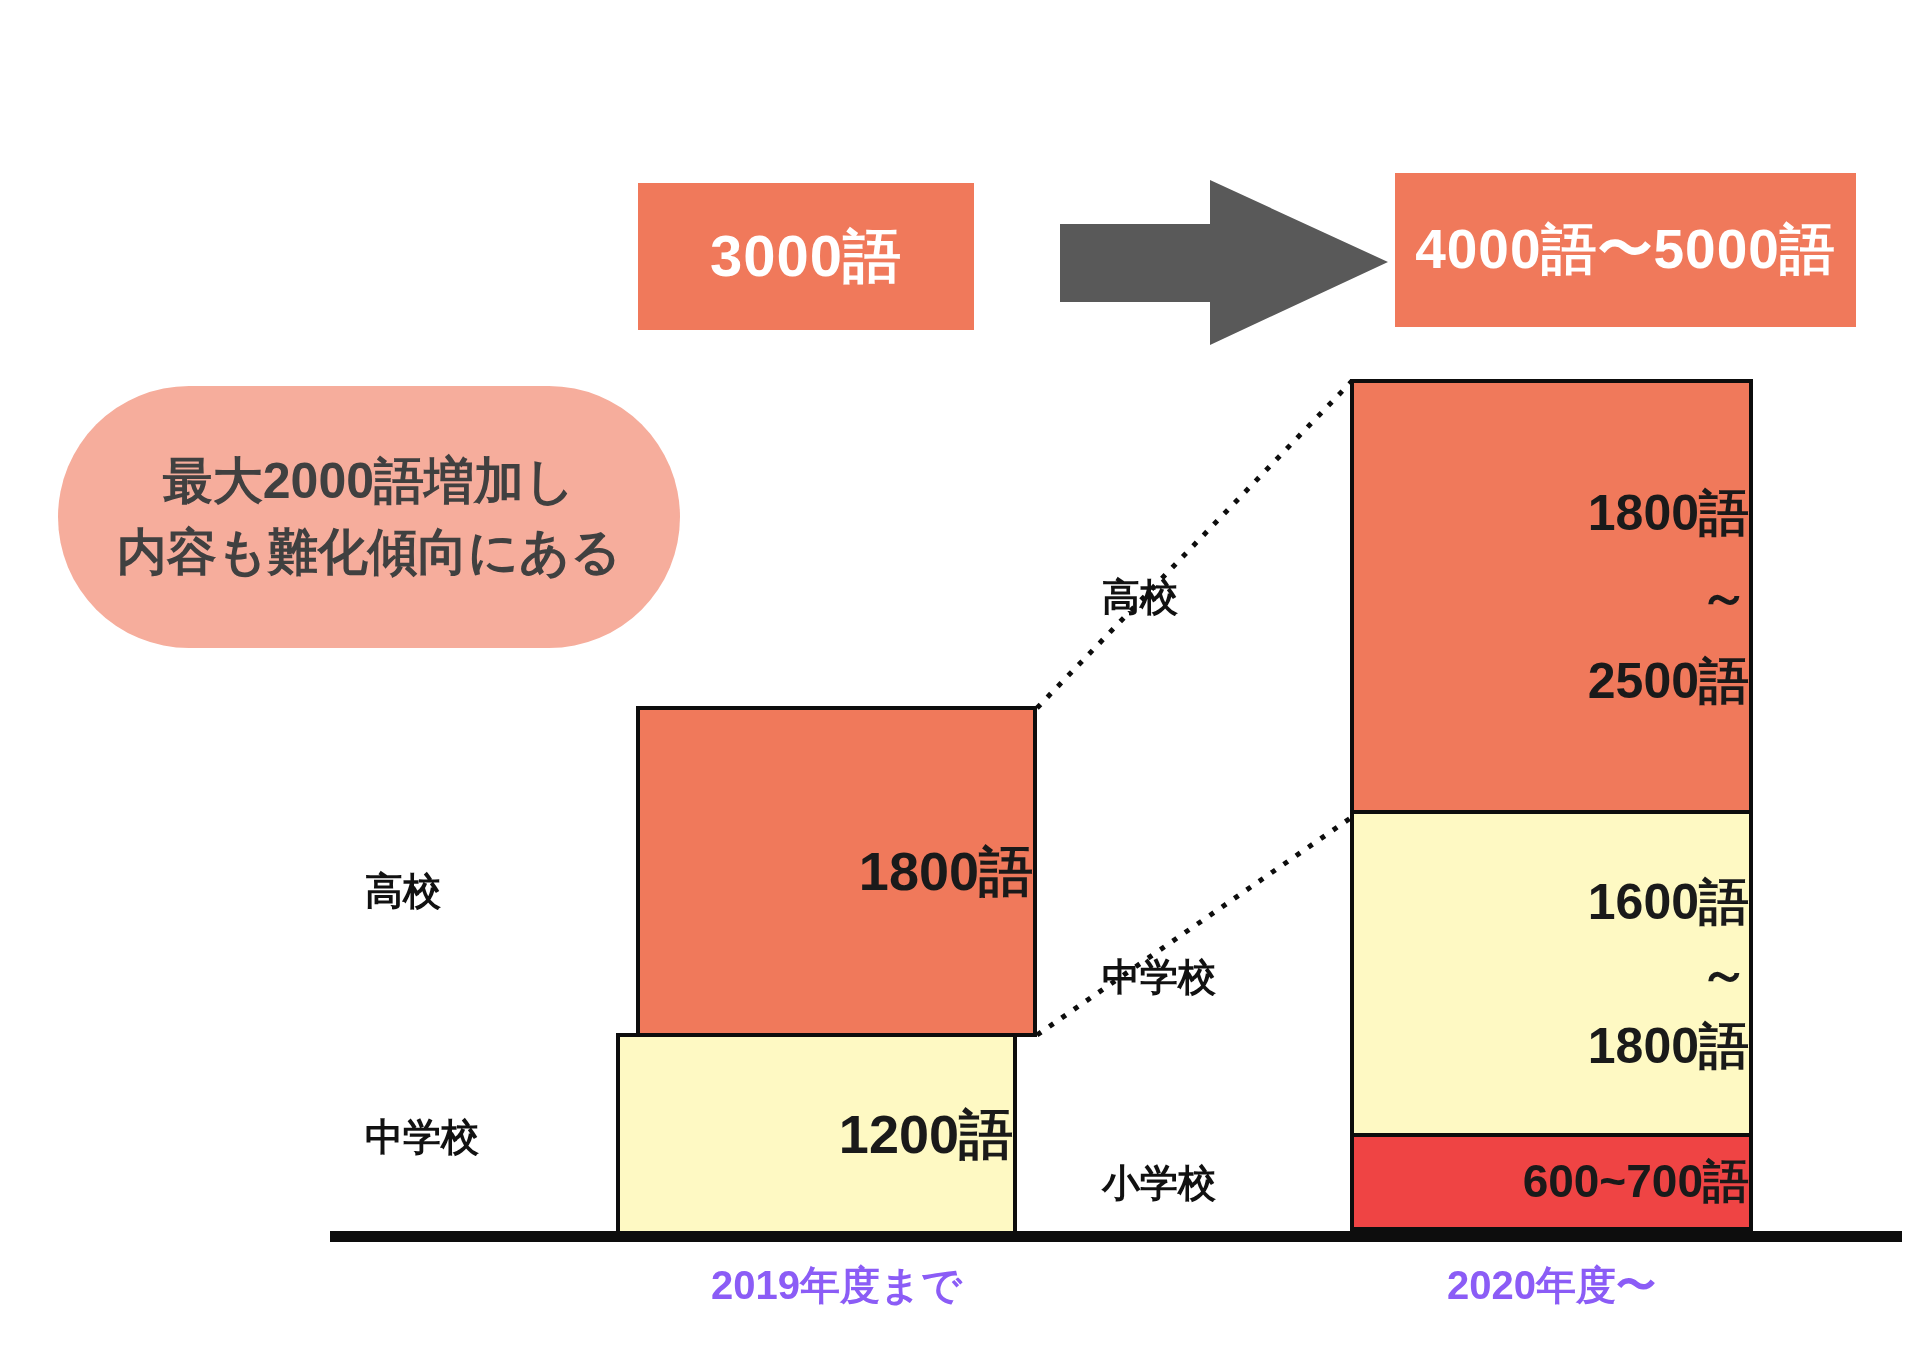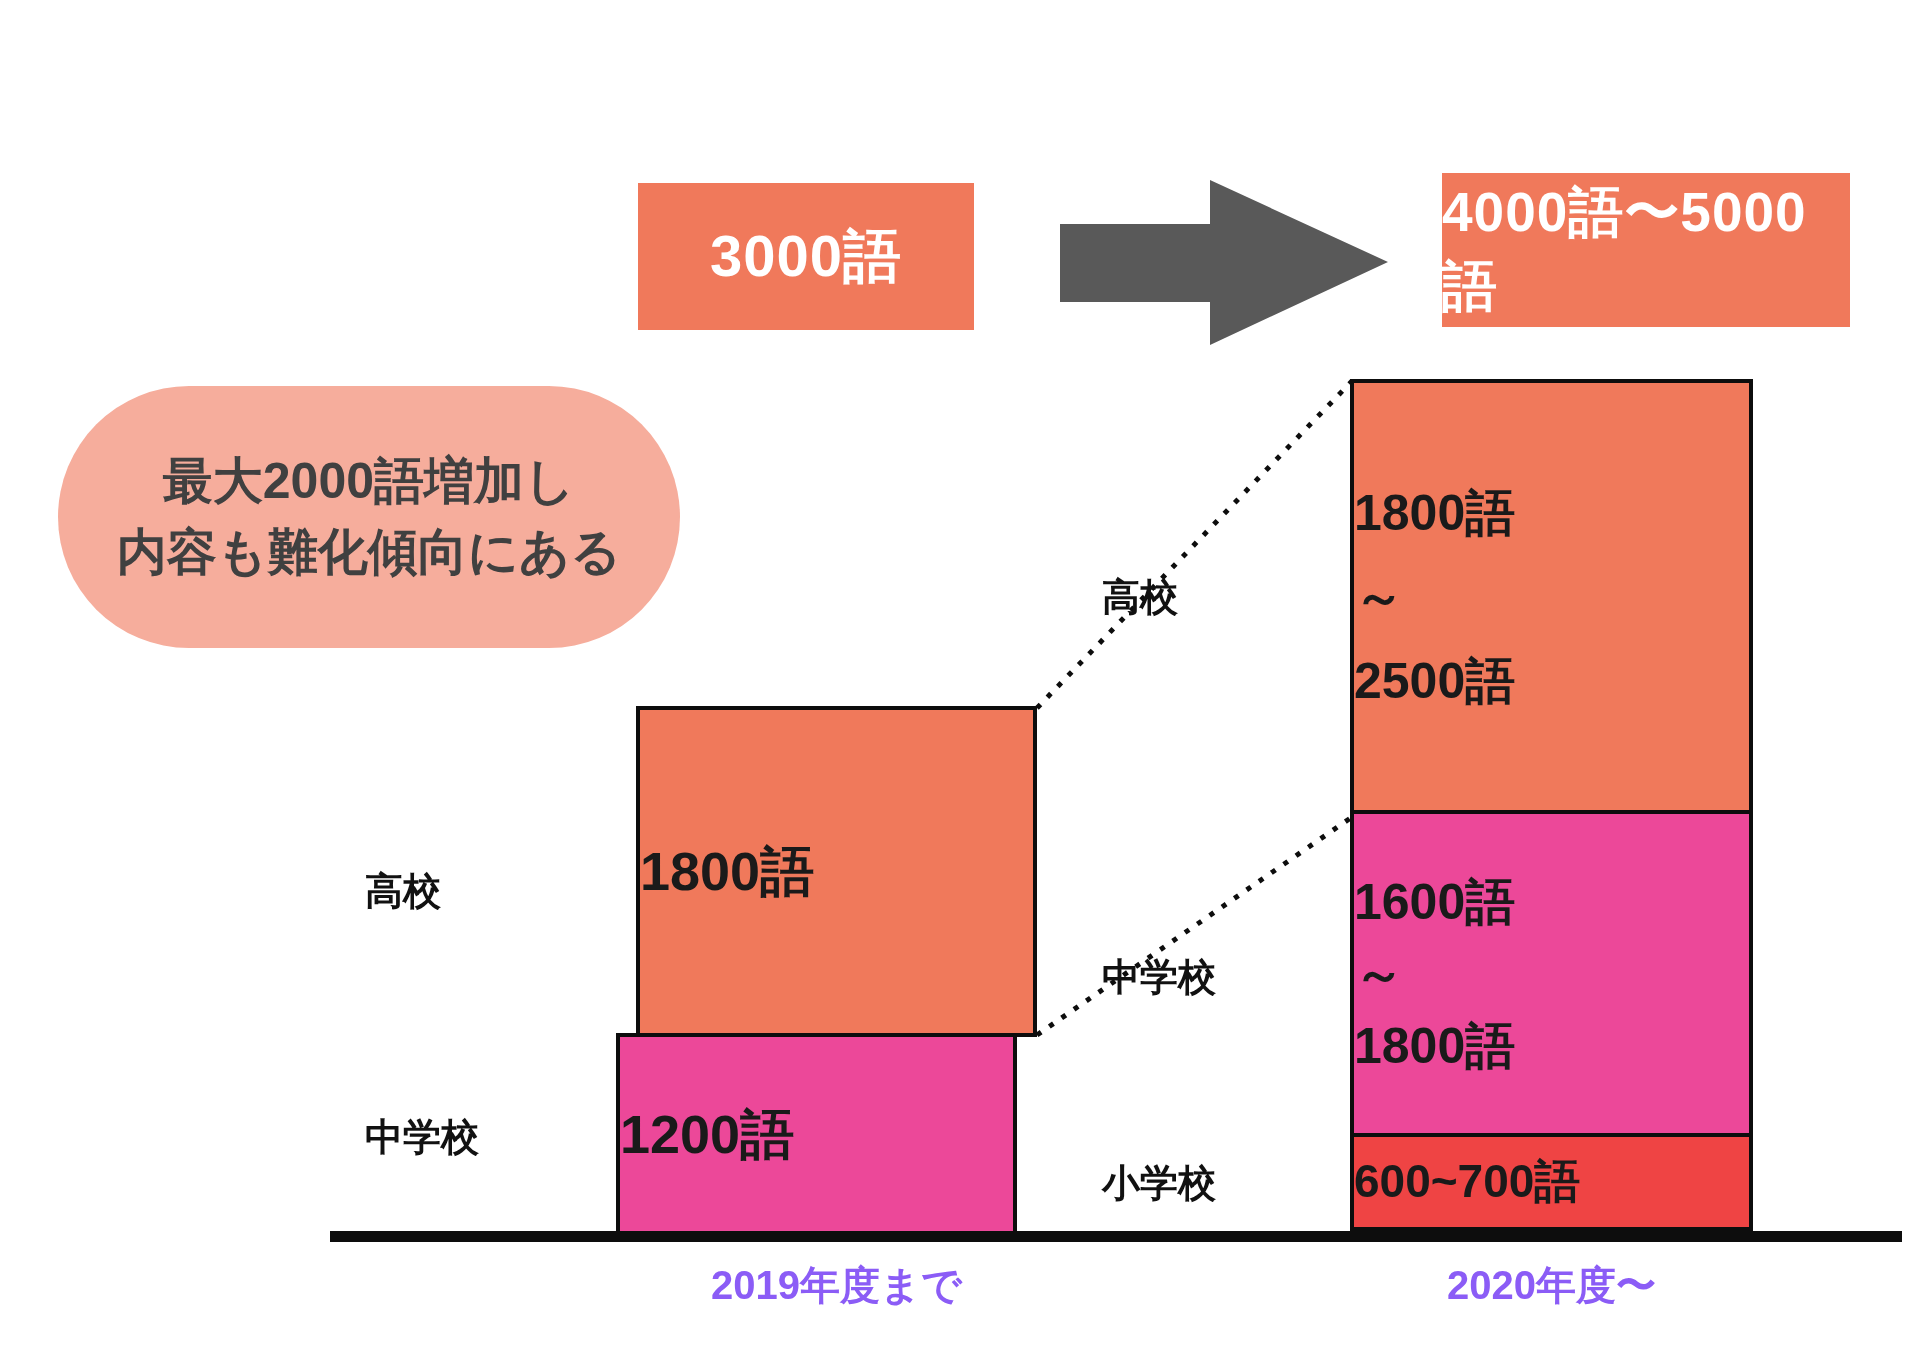--- a/index.html
+++ b/index.html
@@ -8,40 +8,40 @@
     font-family:"Liberation Sans","DejaVu Sans",sans-serif;color:#111111;
   }
   .abs{position:absolute;box-sizing:border-box;}
 
   
   .flow-box{
     display:flex;align-items:center;justify-content:center;
     background:#F0795B;color:#ffffff;font-weight:700;letter-spacing:1px;
   }
   .flow-before{left:638px;top:183px;width:336px;height:147px;font-size:58px;}
-  .flow-after{left:1442px;top:173px;width:408px;height:154px;font-size:55px;}
+  .flow-after{left:1395px;top:173px;width:461px;height:154px;font-size:55px;}
 
   
   .callout{
     left:58px;top:386px;width:622px;height:262px;background:#F6AD9C;border-radius:131px;
     display:flex;flex-direction:column;align-items:center;justify-content:center;gap:16px;
     font-size:50px;font-weight:700;color:#404040;text-align:center;line-height:1.1;
   }
 
   
   .overlay{left:0;top:0;width:1909px;height:1350px;pointer-events:none;}
 
   
   .seg{
     border:4px solid #0d0d0d;display:flex;flex-direction:column;
-    align-items:flex-start;justify-content:center;text-align:center;
+    align-items:flex-end;justify-content:center;text-align:center;
     font-weight:600;color:#1a1a1a;line-height:1.2;
   }
   .seg-orange{background:#F0795B;}
-  .seg-salmon{background:#ec4899;}
+  .seg-salmon{background:#fef9c3;}
   .seg-yellow{background:#ef4444;}
 
   .seg-l-hs{left:636px;top:706px;width:401px;height:331px;font-size:54px;}
   .seg-l-jhs{left:616px;top:1033px;width:401px;height:202px;font-size:54px;}
   .seg-r-hs{left:1350px;top:379px;width:403px;height:435px;font-size:50px;gap:24px;}
   .seg-r-jhs{left:1350px;top:810px;width:403px;height:327px;font-size:50px;gap:12px;}
   .seg-r-es{left:1350px;top:1133px;width:403px;height:98px;font-size:46px;}
 
   
   .side-label{

